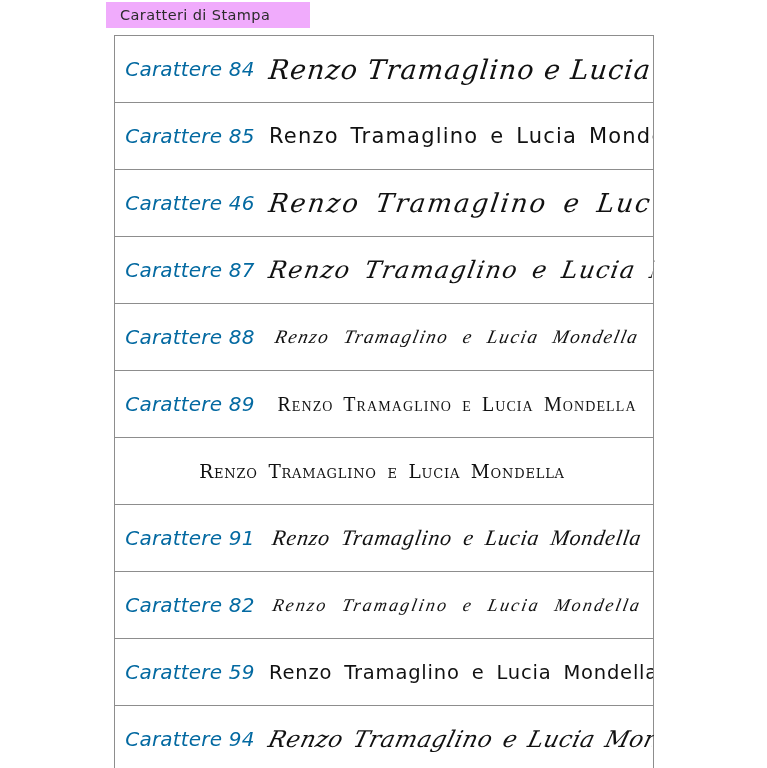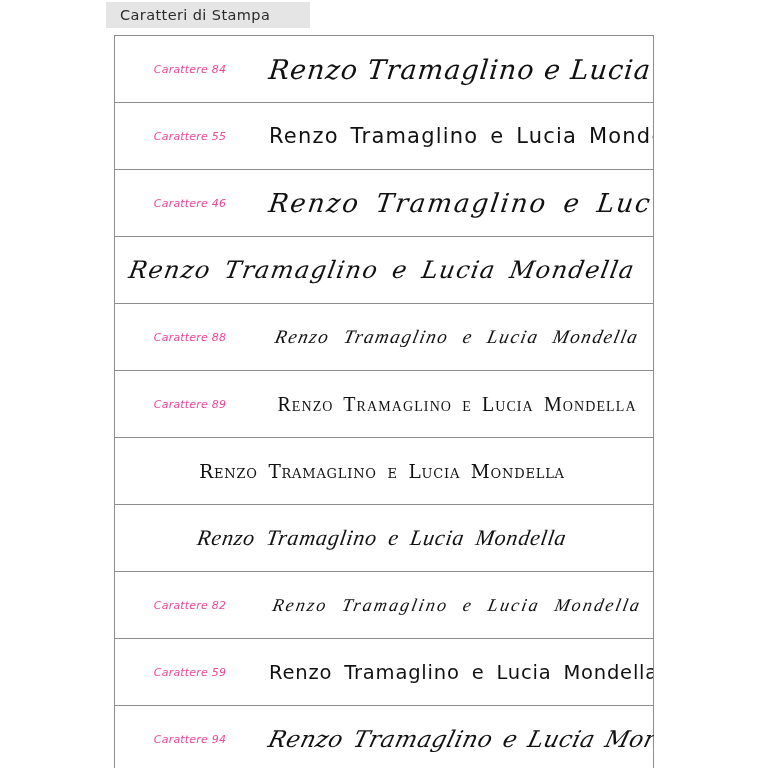--- a/index.html
+++ b/index.html
@@ -20,21 +20,21 @@
     height: 768px;
     background: #ffffff;
   }
   
   .header-bar {
     position: absolute;
     left: 106px;
     top: 2px;
     width: 204px;
     height: 26px;
-    background: #e5e5e5;
+    background: #f0abfc;
     display: flex;
     align-items: center;
     padding-left: 14px;
     box-sizing: border-box;
   }
   .header-bar .title {
     font-family: "DejaVu Sans", sans-serif;
     font-size: 14.5px;
     letter-spacing: 0.4px;
     color: #2b2b2b;
@@ -57,22 +57,22 @@
     height: 67px;
     border-bottom: 1px solid #8d8d8d;
     box-sizing: border-box;
   }
   .cell-label {
     width: 150px;
     flex: 0 0 150px;
     text-align: center;
     font-family: "DejaVu Sans", sans-serif;
     font-style: italic;
-    font-size: 11px;
-    color: #ec4899;
+    font-size: 20px;
+    color: #0369a1;
     letter-spacing: 0.2px;
     white-space: nowrap;
   }
   .cell-sample {
     flex: 1 1 auto;
     padding: 0 8px 0 4px;
     text-align: center;
     overflow: hidden;
     white-space: nowrap;
     color: #111111;
@@ -171,48 +171,50 @@
   </div>
 
   <div class="table">
 
     <div class="row">
       <div class="cell-label">Carattere 84</div>
       <div class="cell-sample s84">Renzo Tramaglino e Lucia Mondella</div>
     </div>
 
     <div class="row">
-      <div class="cell-label">Carattere 55</div>
+      <div class="cell-label">Carattere 85</div>
       <div class="cell-sample s85">Renzo Tramaglino e Lucia Mondella</div>
     </div>
 
     <div class="row">
       <div class="cell-label">Carattere 46</div>
       <div class="cell-sample s86">Renzo Tramaglino e Lucia Mondella</div>
     </div>
 
     <div class="row">
+      <div class="cell-label">Carattere 87</div>
       <div class="cell-sample s87">Renzo Tramaglino e Lucia Mondella</div>
     </div>
 
     <div class="row">
       <div class="cell-label">Carattere 88</div>
       <div class="cell-sample s88">Renzo Tramaglino e Lucia Mondella</div>
     </div>
 
     <div class="row">
       <div class="cell-label">Carattere 89</div>
       <div class="cell-sample s89">Renzo Tramaglino e Lucia Mondella</div>
     </div>
 
     <div class="row">
       <div class="cell-sample s90">Renzo Tramaglino e Lucia Mondella</div>
     </div>
 
     <div class="row">
+      <div class="cell-label">Carattere 91</div>
       <div class="cell-sample s91">Renzo Tramaglino e Lucia Mondella</div>
     </div>
 
     <div class="row">
       <div class="cell-label">Carattere 82</div>
       <div class="cell-sample s92">Renzo Tramaglino e Lucia Mondella</div>
     </div>
 
     <div class="row">
       <div class="cell-label">Carattere 59</div>

